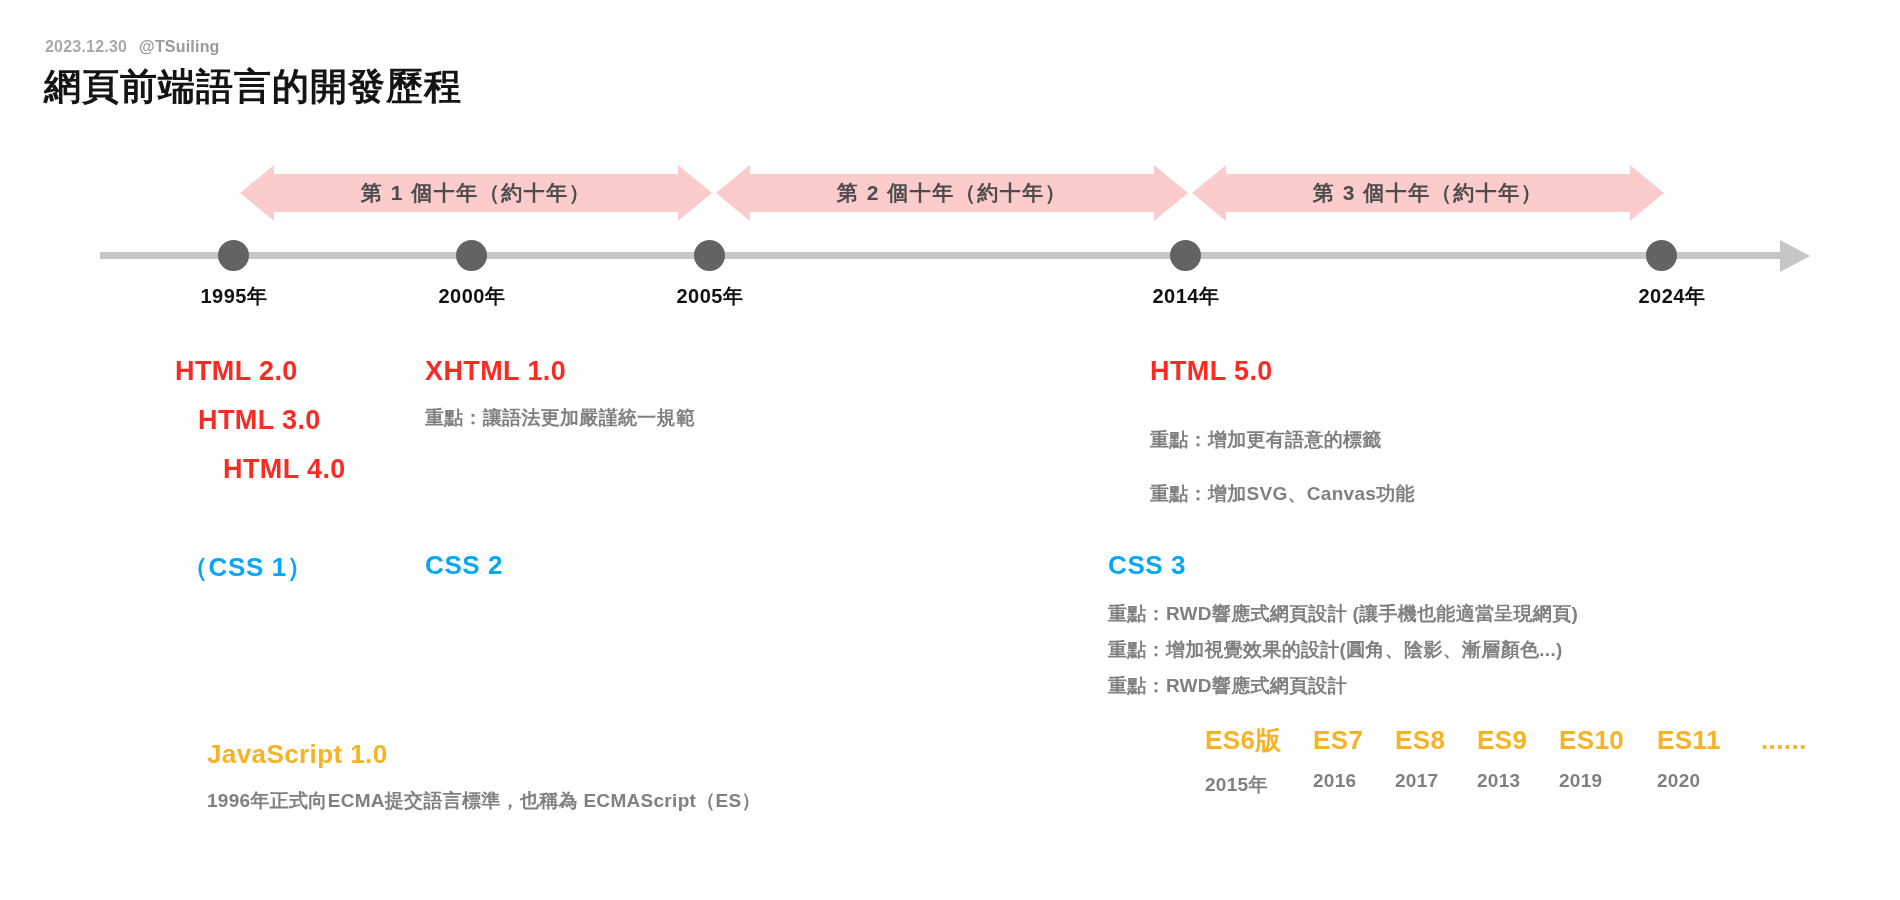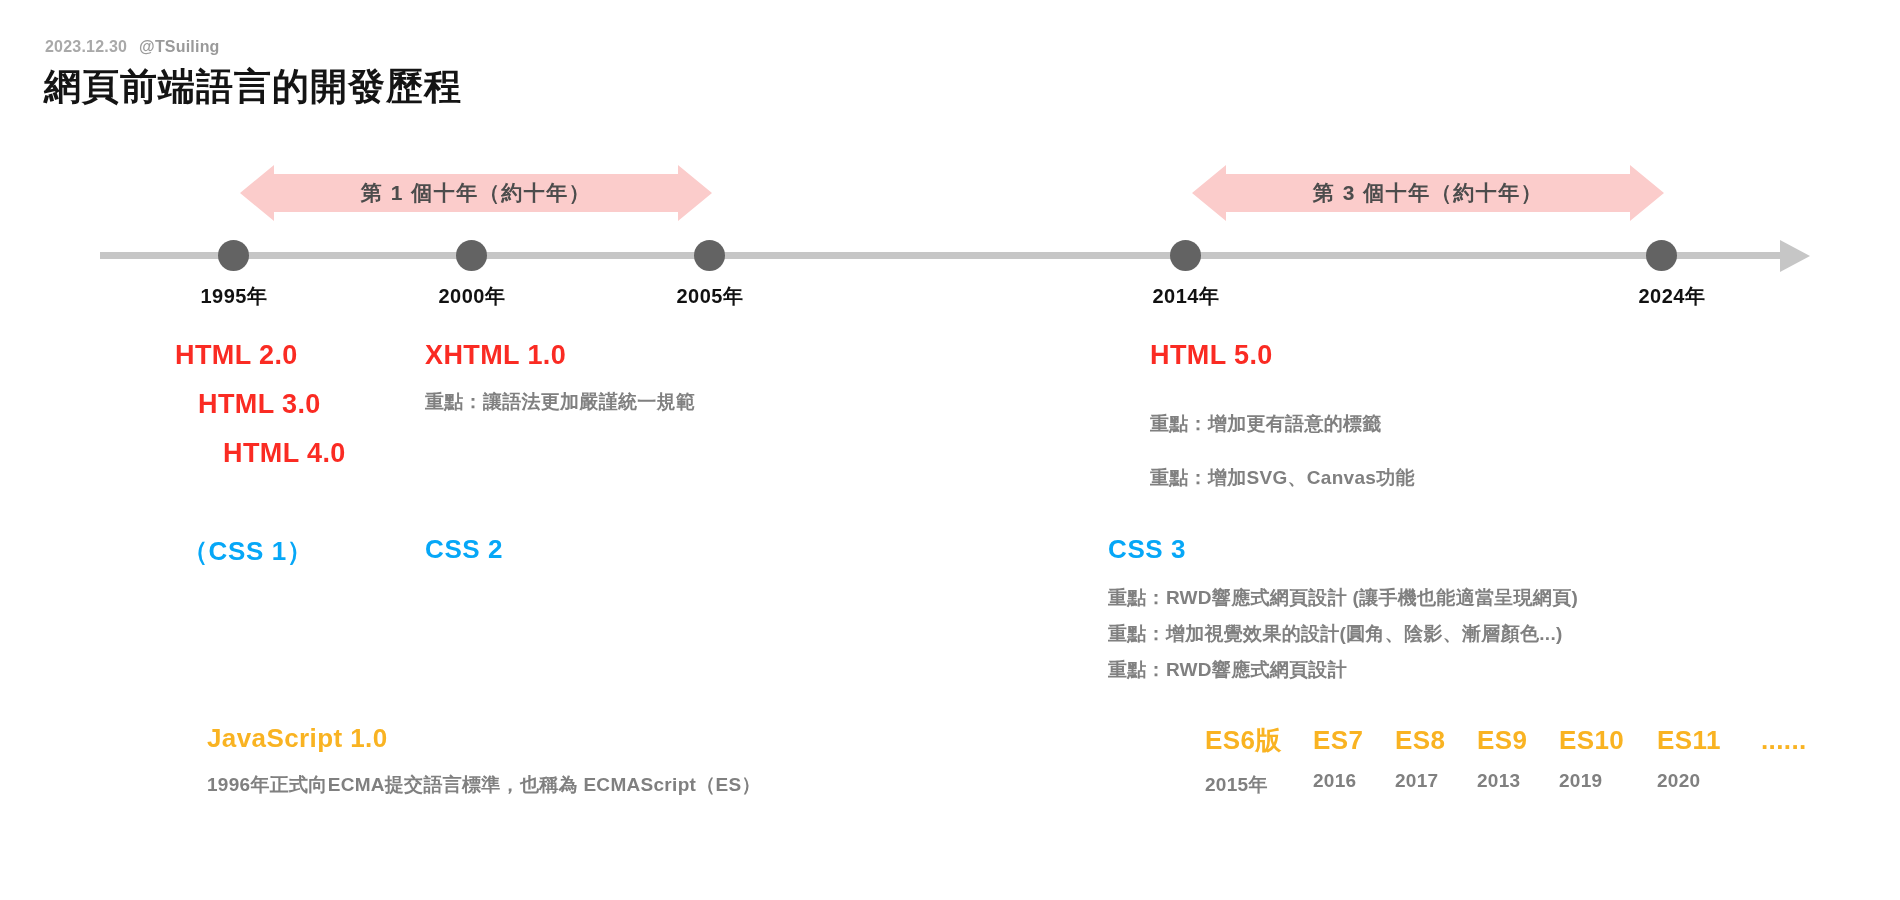--- a/index.html
+++ b/index.html
@@ -99,21 +99,21 @@
     top: 283px;
     font-size: 20px;
     font-weight: 700;
     color: #111111;
     letter-spacing: 0.5px;
     white-space: nowrap;
     transform: translateX(-50%);
   }
 
   
-  .block { position: absolute; white-space: nowrap; }
+  .block { position: absolute; white-space: nowrap; margin-top: 16px; }
 
   .h-red {
     font-size: 27px;
     font-weight: 700;
     color: #fa2b23;
     letter-spacing: 0.4px;
     white-space: nowrap;
   }
   .h-blue {
     font-size: 26px;
@@ -173,20 +173,24 @@
     <span>2023.12.30</span><span class="handle">@TSuiling</span>
   </div>
 
   <div class="page-title">網頁前端語言的開發歷程</div>
 
   <div class="decade-band" style="left:240px; width:472px;">
     <div class="decade-shape" style="clip-path: polygon(0 50%, 34px 0, 34px 16%, calc(100% - 34px) 16%, calc(100% - 34px) 0, 100% 50%, calc(100% - 34px) 100%, calc(100% - 34px) 84%, 34px 84%, 34px 100%);"></div>
     <div class="decade-label">第 1 個十年（約十年）</div>
   </div>
 
+  <div class="decade-band" style="left:716px; width:472px;">
+    <div class="decade-shape" style="clip-path: polygon(0 50%, 34px 0, 34px 16%, calc(100% - 34px) 16%, calc(100% - 34px) 0, 100% 50%, calc(100% - 34px) 100%, calc(100% - 34px) 84%, 34px 84%, 34px 100%);"></div>
+    <div class="decade-label">第 2 個十年（約十年）</div>
+  </div>
 
   <div class="decade-band" style="left:1192px; width:472px;">
     <div class="decade-shape" style="clip-path: polygon(0 50%, 34px 0, 34px 16%, calc(100% - 34px) 16%, calc(100% - 34px) 0, 100% 50%, calc(100% - 34px) 100%, calc(100% - 34px) 84%, 34px 84%, 34px 100%);"></div>
     <div class="decade-label">第 3 個十年（約十年）</div>
   </div>
 
   <div class="axis-line"></div>
   <div class="axis-head"></div>
 
   <div class="axis-dot" style="left:218px;"></div>

